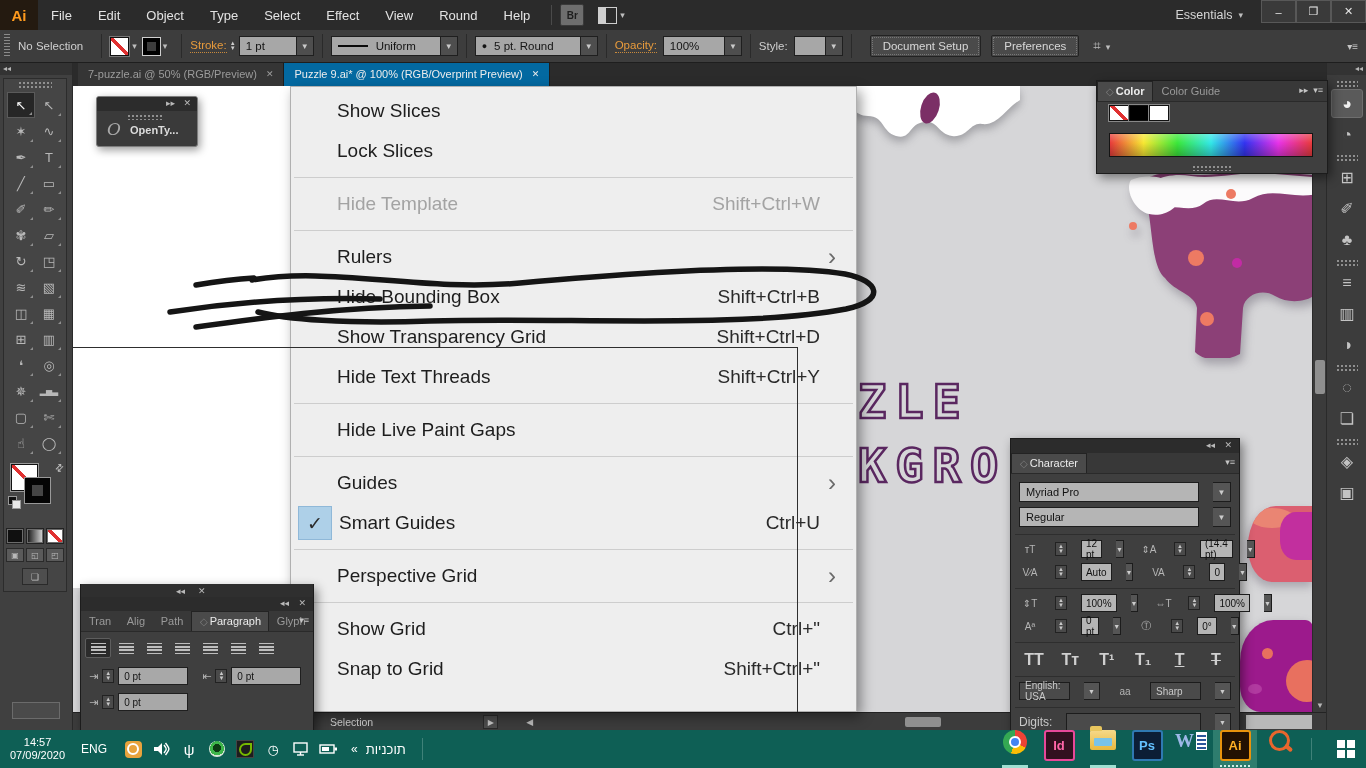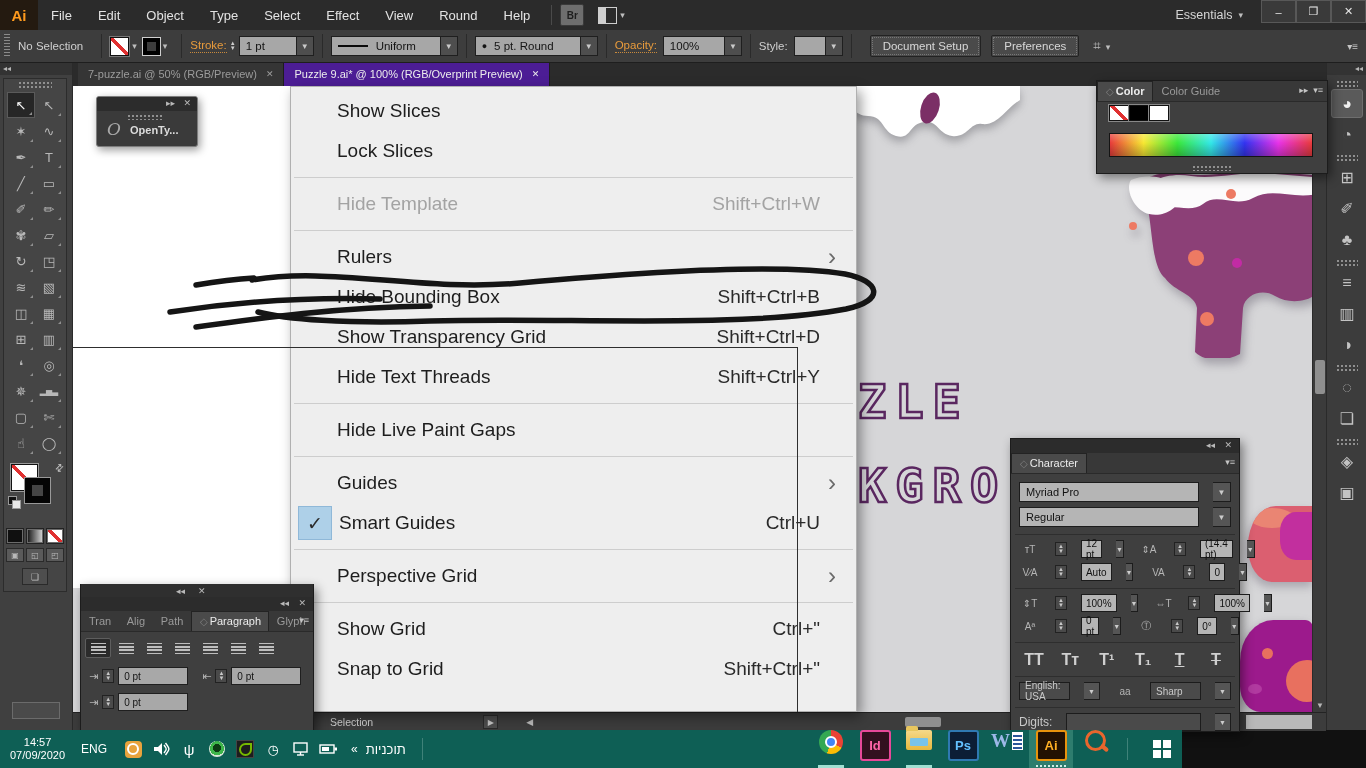--- a/index.html
+++ b/index.html
@@ -58,21 +58,21 @@
   .trio .t3{width:16px;height:14px;border:1px solid #222;outline:1px solid #6b6b6b;outline-offset:-2px;}
   .mode3{width:16px;height:12px;background:#5a5a5a;border:1px solid #2a2a2a;display:flex;align-items:center;justify-content:center;color:#b9b9b9;font-size:8px;}
   #screenmode{width:24px;height:15px;margin:6px auto 0;background:#4e4e4e;border:1px solid #2a2a2a;color:#c5c5c5;font-size:9px;display:flex;align-items:center;justify-content:center;}
   #rail-foot-box{position:absolute;left:12px;top:640px;width:46px;height:15px;border:1px solid #6b6b6b;background:#4a4a4a;}
 
   
   #tabbar{position:absolute;left:72px;top:62px;width:1254px;height:24px;background:#2b2b2b;display:flex;z-index:15;}
   .doctab{height:24px;display:flex;align-items:center;padding:0 10px;font-size:11px;gap:9px;border-right:1px solid #1d1d1d;}
   .doctab .x{font-size:9px;}
   #tab1{background:#353535;color:#9b9b9b;margin-left:6px;}
-  #tab2{background:#4c1d95;color:#ececec;}
+  #tab2{background:#0369a1;color:#ececec;}
 
   
   #canvas{position:absolute;left:72px;top:86px;width:1240px;height:626px;background:#d6d6d8;overflow:hidden;z-index:10;}
   #white-area{position:absolute;left:0;top:0;width:218px;height:502px;background:#ffffff;border-right:1px solid #c2c2c4;}
   .art-text{position:absolute;font-family:"DejaVu Sans Mono","Liberation Sans",monospace;font-weight:bold;font-size:47px;letter-spacing:9px;color:#5a2760;-webkit-text-stroke:2.5px #5a2760;-webkit-text-fill-color:transparent;}
   #hline{position:absolute;left:72px;top:347px;width:725px;height:1px;background:#2e2e2e;z-index:45;}
   #vline{position:absolute;left:797px;top:347px;width:1px;height:365px;background:#2e2e2e;z-index:45;}
   #pink-blob{position:absolute;left:1176px;top:420px;width:66px;height:76px;background:#db5f70;border-radius:42% 0 0 36% / 52% 0 0 46%;filter:drop-shadow(-2px 5px 4px rgba(70,60,80,.3));overflow:hidden;}
   #pink-blob .mag{position:absolute;left:32px;top:6px;width:40px;height:48px;background:#c22f9e;border-radius:40% 0 0 40%;}
   #pink-blob .lite{position:absolute;left:2px;top:2px;width:44px;height:20px;background:#ea8573;border-radius:50%;}
@@ -156,21 +156,21 @@
   .csmall{background:#b5b5b5;color:#111;font-size:10px;height:16px;display:flex;align-items:center;padding:0 4px;border:1px solid #1c1c1c;flex:1;}
   .cdds{width:15px;height:16px;background:#555;border:1px solid #1c1c1c;border-left:none;color:#ccc;font-size:7px;display:flex;align-items:center;justify-content:center;}
   .cdark{background:#4a4a4a;color:#c9c9c9;font-size:10px;height:16px;display:flex;align-items:center;padding:0 5px;border:1px solid #1c1c1c;flex:1;}
   .csep{height:1px;background:#2e2e2e;margin:7px 4px 0;}
   .ttbtn{color:#d0d0d0;font-size:16px;font-weight:bold;width:26px;text-align:center;}
 
   
   #annotation{position:absolute;left:0;top:0;z-index:70;pointer-events:none;}
 
   
-  #taskbar{position:absolute;left:0;top:730px;width:1182px;height:38px;background:#0e5f55;z-index:100;display:flex;align-items:center;color:#fff;}
+  #taskbar{position:absolute;left:0;top:730px;width:1366px;height:38px;background:#0e5f55;z-index:100;display:flex;align-items:center;color:#fff;}
   #clock{font-size:11px;line-height:13px;text-align:center;margin-left:10px;}
   #tb-lang{font-size:12px;margin:0 12px 0 16px;}
   .tray{width:22px;height:22px;display:flex;align-items:center;justify-content:center;margin:0 3px;}
   .tb-chev{font-size:12px;margin:0 8px;}
   #tb-programs{font-size:13px;margin-right:6px;}
   .tb-split{color:#6fae a4;width:1px;height:22px;background:#3f8279;margin:0 10px;}
   .appslot{width:44px;height:38px;display:flex;align-items:flex-start;justify-content:center;position:relative;}
   .appslot.running::after{content:"";position:absolute;left:9px;bottom:0;width:26px;height:3px;background:#9fe0d2;}
   .appslot.active{background:#2e7d6e;}
   .appslot.active::after{content:"";position:absolute;left:7px;bottom:1px;width:30px;height:2px;background:repeating-linear-gradient(90deg,#cfeee8 0 2px,transparent 2px 4px);}
@@ -409,21 +409,21 @@
       <path d="M20 40 C18 24 40 14 66 18 C92 22 120 12 150 16 L200 20 L200 34 C170 44 150 28 128 40 C110 50 92 34 78 46 C66 56 44 44 34 52 C26 46 22 46 20 40 Z" fill="#fcfbfc"></path>
       <path d="M6 22 C24 14 50 20 54 34 C58 48 40 60 24 56 C8 52 0 30 6 22 Z" fill="#fcfbfc"></path>
       <circle cx="71" cy="100" r="8" fill="#ed7a63"></circle>
       <circle cx="82" cy="161" r="7" fill="#ed7a63"></circle>
       <circle cx="106" cy="36" r="5" fill="#ed7a63"></circle>
       <circle cx="8" cy="68" r="4" fill="#ed7a63"></circle>
       <circle cx="112" cy="105" r="5" fill="#c22ba4"></circle>
     </svg>
 
     <div class="art-text" style="left:786px;top:288px;">ZLE</div>
-    <div class="art-text" style="left:786px;top:372px;">KGRO</div>
+    <div class="art-text" style="left:786px;top:352px;">KGRO</div>
 
     <div id="pink-blob">
         <div class="lite"></div>
         <div class="mag"></div>
       </div>
     <div id="purple-blob">
         <div class="s1"></div>
         <div class="s2"></div>
         <div class="s3"></div>
       </div>

